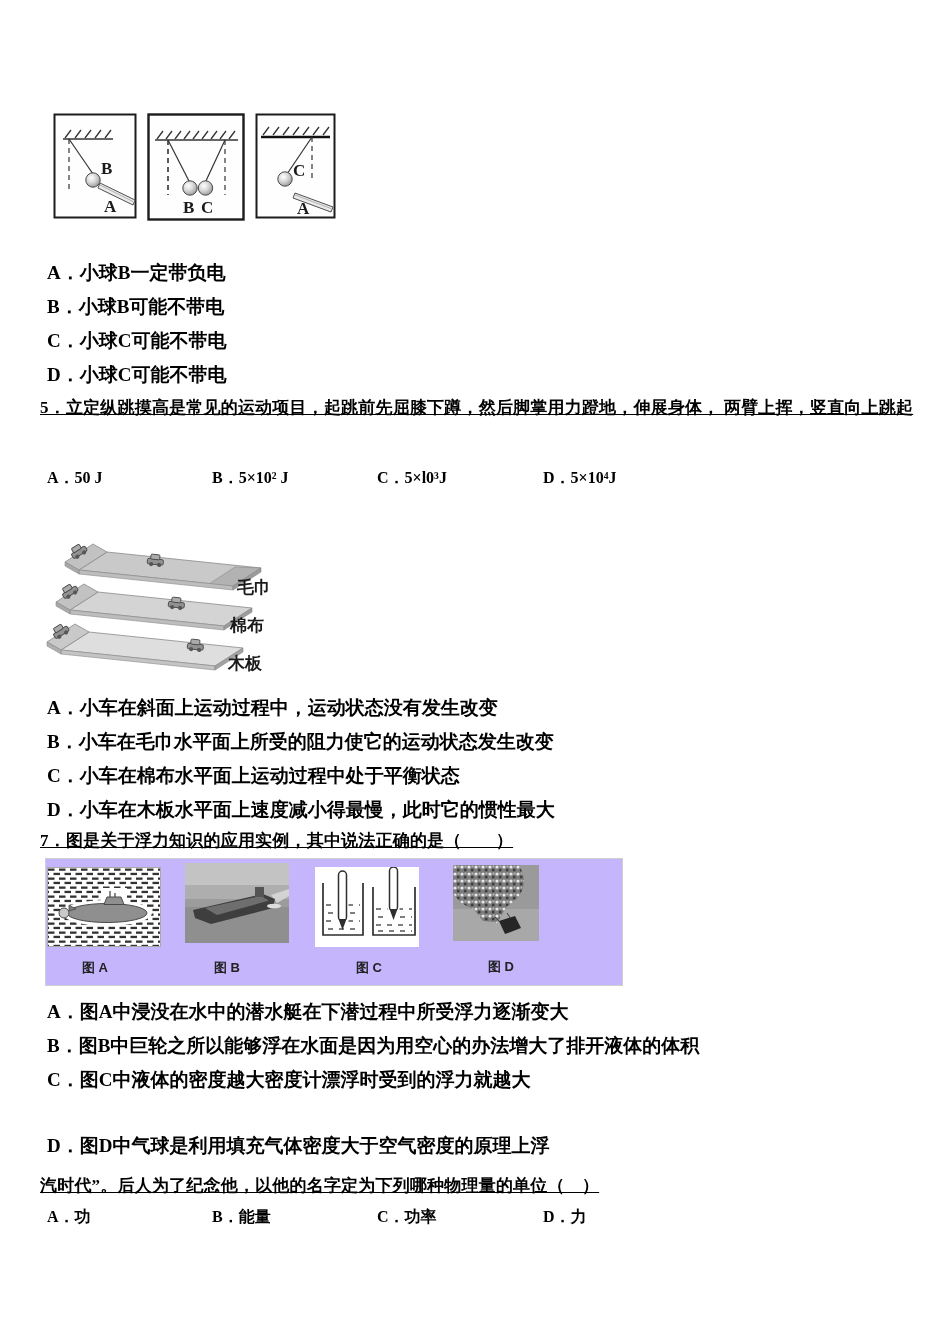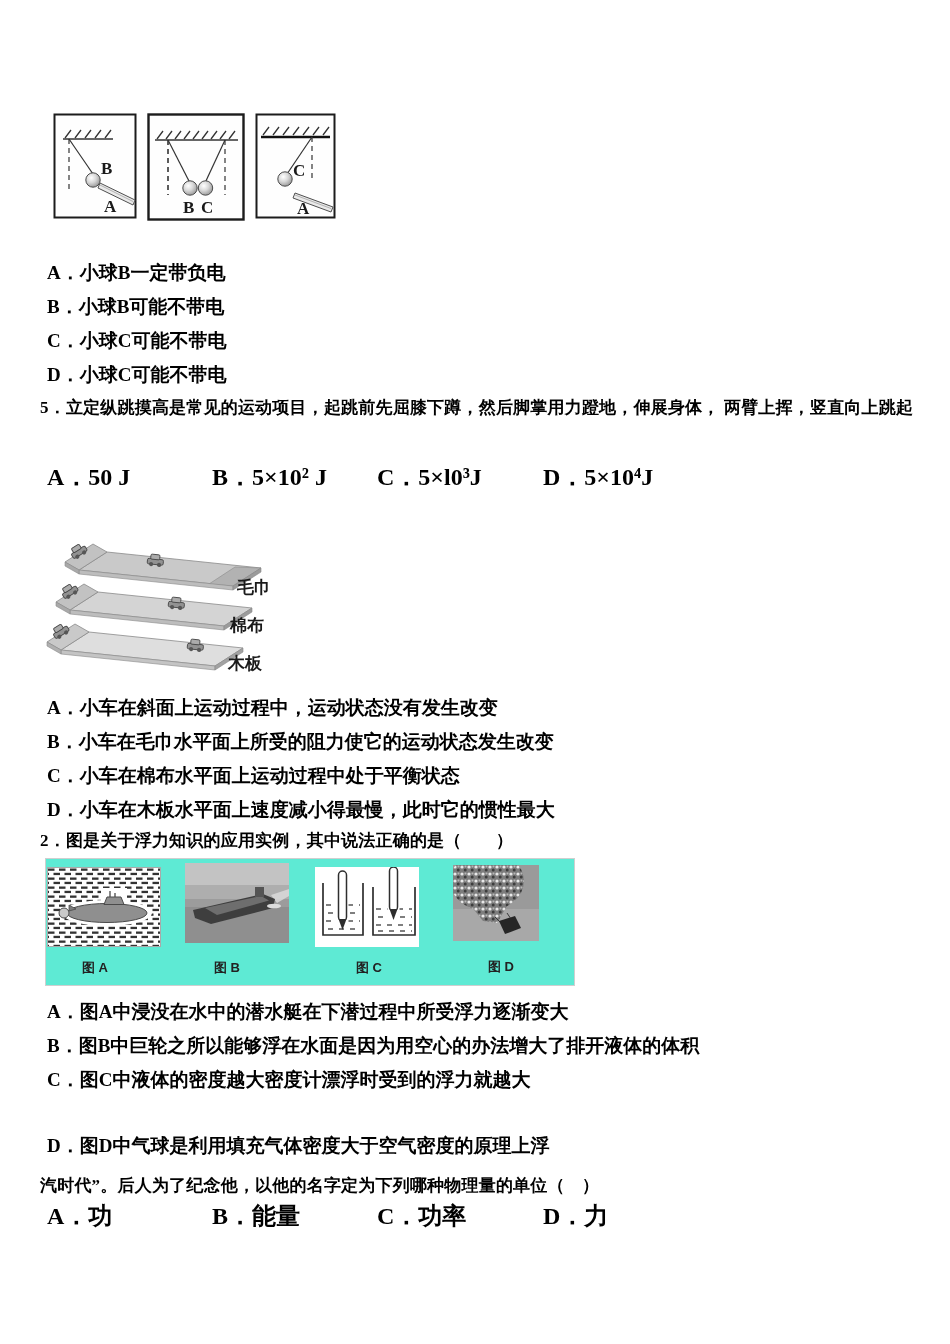--- a/index.html
+++ b/index.html
@@ -2,25 +2,25 @@
 <html><head>
 <meta charset="utf-8">
 <style>
   html,body{margin:0;padding:0;background:#e8e8e8;}
   .page{
     position:relative;width:950px;height:1344px;margin:0 auto;
     background:#ffffff;color:#000;overflow:hidden;
     font-family:"Liberation Serif","DejaVu Serif",serif;font-weight:700;
   }
   .abs{position:absolute;}
-  .stem{position:absolute;left:40px;font-size:17px;line-height:22px;white-space:nowrap;letter-spacing:.2px;}
+  .stem{position:absolute;left:40px;font-size:17px;line-height:22px;white-space:nowrap;letter-spacing:.2px;text-decoration:underline;}
   .opt-line{position:absolute;left:47px;font-size:19px;line-height:23px;white-space:nowrap;}
-  .opt-col{position:absolute;font-size:24px;line-height:23px;white-space:nowrap;}
+  .opt-col{position:absolute;font-size:16px;line-height:23px;white-space:nowrap;}
   .figrow{position:absolute;left:53px;top:113px;display:flex;gap:10px;align-items:flex-start;}
-  .q7fig{position:absolute;left:45px;top:858px;width:528px;height:126px;border:1px solid #cfcfcf;background:#5eead4;}
+  .q7fig{position:absolute;left:45px;top:858px;width:528px;height:126px;border:1px solid #cfcfcf;background:#c4b5fd;padding-left:48px;}
   .cap{position:absolute;font-size:13px;font-weight:600;font-family:"Liberation Sans","DejaVu Sans",sans-serif;color:#222;}
   svg text{font-family:"Liberation Serif","DejaVu Serif",serif;font-weight:700;fill:#1a1a1a;}
 </style>
 </head>
 <body>
 
 <div class="page">
 
   <div class="figrow">
 
@@ -148,21 +148,21 @@
     <text x="192" y="55" font-size="17">毛巾</text>
     <text x="185" y="93" font-size="17">棉布</text>
     <text x="183" y="131" font-size="17">木板</text>
   </svg>
 
   <div class="opt-line" style="top:730px">B．小车在毛巾水平面上所受的阻力使它的运动状态发生改变</div>
   <div class="opt-line" style="top:696px">A．小车在斜面上运动过程中，运动状态没有发生改变</div>
   <div class="opt-line" style="top:798px">D．小车在木板水平面上速度减小得最慢，此时它的惯性最大</div>
   <div class="opt-line" style="top:764px">C．小车在棉布水平面上运动过程中处于平衡状态</div>
 
-  <div class="stem" style="top:830px">2．图是关于浮力知识的应用实例，其中说法正确的是（　　）</div>
+  <div class="stem" style="top:830px">7．图是关于浮力知识的应用实例，其中说法正确的是（　　）</div>
 
   <div class="q7fig">
 
     <svg class="abs" style="left:1px;top:8px" width="114" height="80" viewBox="0 0 114 80">
       <defs>
         <pattern id="wdash" width="11" height="9" patternUnits="userSpaceOnUse">
           <rect width="11" height="9" fill="#ffffff"></rect>
           <rect x="1" y="1.5" width="6.5" height="2.3" fill="#333333"></rect>
           <rect x="-4.5" y="5.8" width="6.5" height="2.3" fill="#333333"></rect>
           <rect x="6.5" y="5.8" width="6.5" height="2.3" fill="#333333"></rect>

